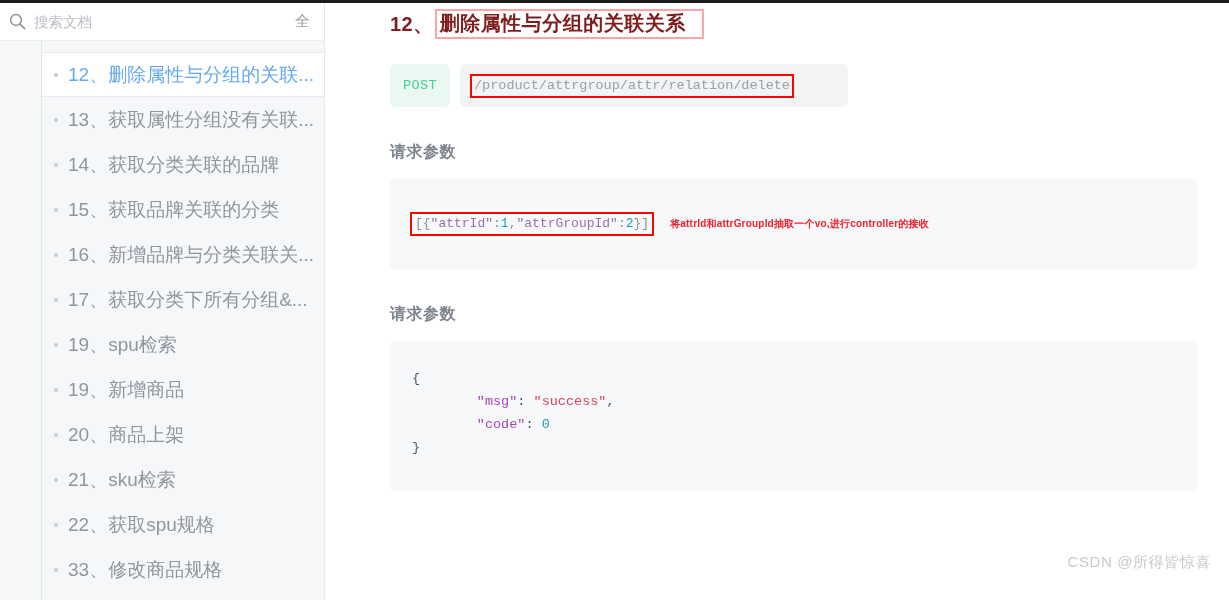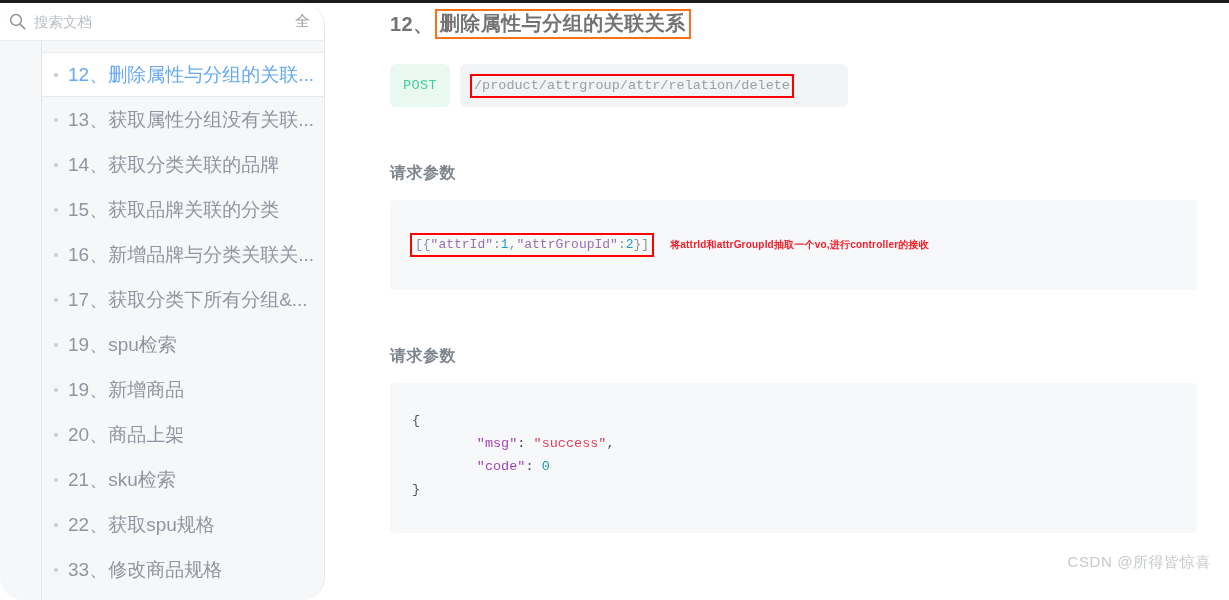--- a/index.html
+++ b/index.html
@@ -22,21 +22,20 @@
     background: #1b1b1b;
   }
 
   
   .sidebar {
     position: absolute; left: 0; top: 3px;
     width: 325px; height: 597px;
     background: #f6f7f9;
     border-right: 1px solid #e6e8ea;
     overflow: hidden;
-    border-radius: 23px;
   }
   .search-bar {
     position: relative;
     height: 38px;
     background: #ffffff;
     border-bottom: 1px solid #ebedef;
     display: flex;
     align-items: center;
     padding: 0 14px 0 6px;
   }
@@ -123,27 +122,27 @@
     background: #ffffff;
     padding: 0 32px 0 64px;
     overflow: hidden;
   }
   .doc-title {
     display: flex;
     align-items: center;
     margin-top: 6px;
     font-size: 20px;
     font-weight: bold;
-    color: #737373;
+    color: #7f1d1d;
     letter-spacing: 0.5px;
   }
   .doc-title .num { padding-right: 1px; }
   .hl-box {
-    border: 2px solid #f97316;
-    padding: 1px 3px 2px 3px;
+    border: 2px solid #fca5a5;
+    padding: 1px 16px 2px 3px;
     display: inline-block;
     line-height: 1.15;
   }
 
   .endpoint-row {
     display: flex;
     align-items: stretch;
     margin-top: 25px;
     height: 43px;
   }
@@ -169,21 +168,21 @@
   .url-text {
     font-family: "Liberation Mono", "DejaVu Sans Mono", monospace;
     font-size: 13.5px;
     color: #9aa0a6;
     border: 2px solid #ff0000;
     padding: 2px 2px 3px 2px;
     letter-spacing: 0;
   }
 
   .section-title {
-    margin-top: 56px;
+    margin-top: 35px;
     font-size: 16px;
     font-weight: bold;
     color: #7d848d;
     letter-spacing: 0.5px;
   }
 
   .code-panel {
     margin-top: 16px;
     background: #f7f8fa;
     border-radius: 4px;

